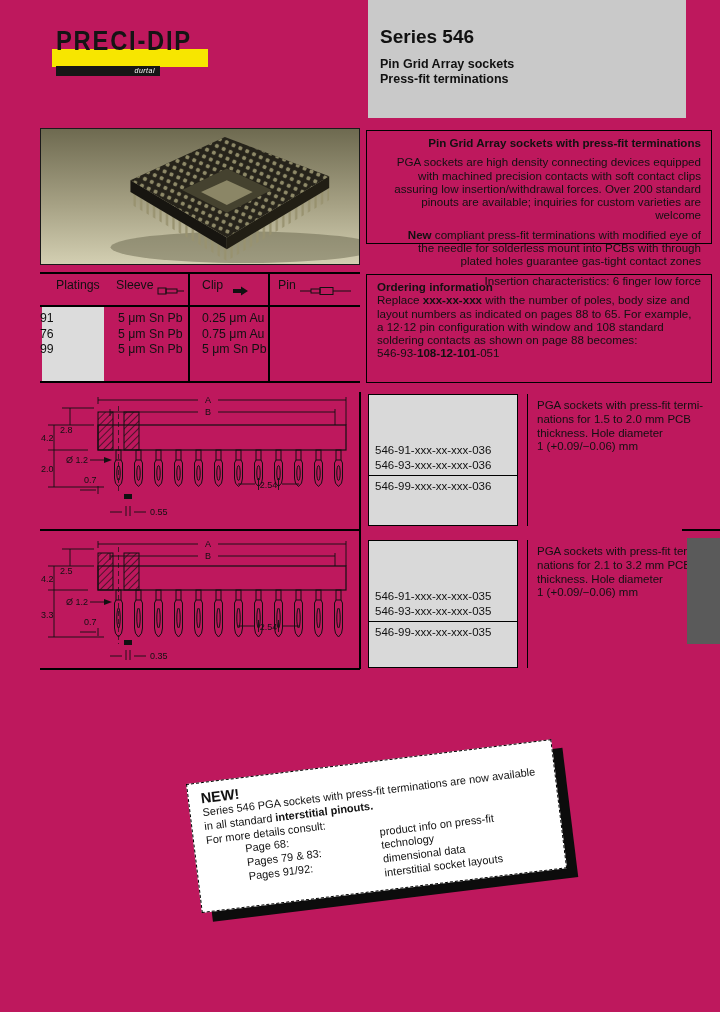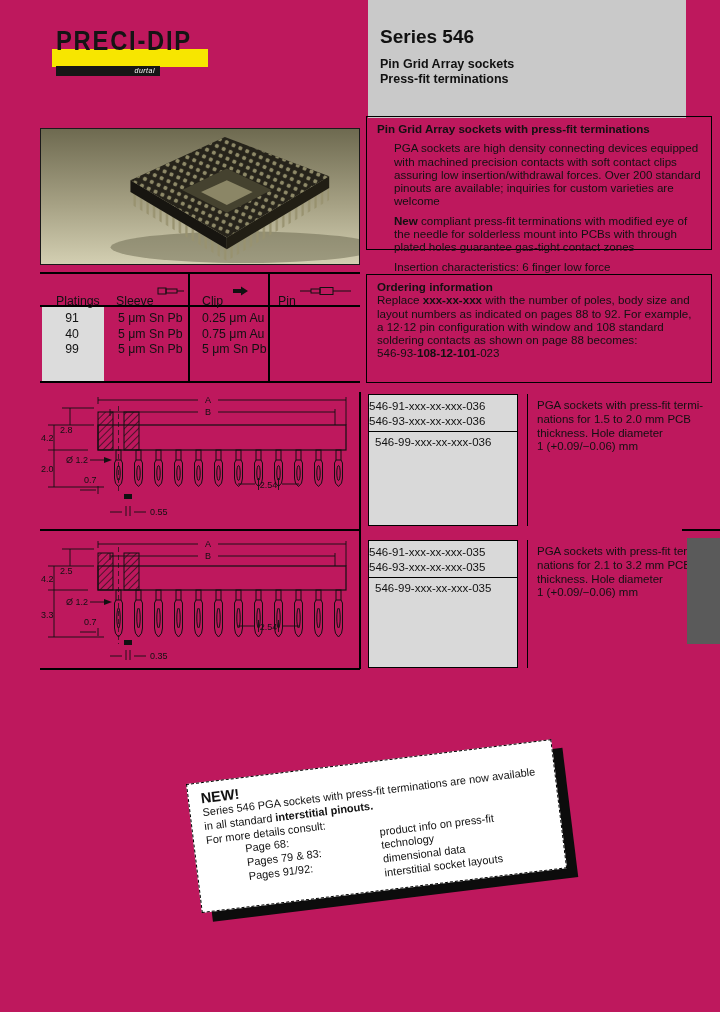--- a/index.html
+++ b/index.html
@@ -22,41 +22,41 @@
   }
   
   .header-box { position:absolute; left:368px; top:0; width:318px; height:118px; background:#c9c9c9; padding:26px 0 0 12px; }
   .series-title { font-size:19px; font-weight:bold; margin-bottom:9px; }
   .series-sub { font-size:12.5px; font-weight:bold; line-height:15px; }
   .page-num { position:absolute; left:722px; top:84px; font-size:16.5px; }
   
   .photo { position:absolute; left:40px; top:128px; width:320px; height:137px; border:1px solid #1a1a1a; }
   
   .txt-box { position:absolute; left:366px; width:346px; border:1px solid #000; padding:5px 10px; font-size:11.6px; line-height:13.3px; }
-  .intro-box { top:116px; height:134px; }
+  .intro-box { top:130px; height:114px;text-align:right; }
   .order-box { top:274px; height:109px; }
   .txt-box p { margin-top:6px;margin-left:17px; }
   .box-title { font-weight:bold; }
   
   .plat-table { position:absolute; left:40px; top:272px; width:320px; height:111px; border-top:2.5px solid #000; border-bottom:2.5px solid #000; }
   .pt-shade { position:absolute; left:2px; top:31px; width:62px; height:76px; background:#dcdcdc; }
   .pt-sep { position:absolute; left:0; top:31px; width:320px; height:1.5px; background:#000; }
   .pt-vline { position:absolute; top:0; bottom:0; width:1.5px; background:#000; }
-  .pt-h { position:absolute; top:20px; font-size:12.3px; }
+  .pt-h { position:absolute; top:4px; font-size:12.3px; }
   .pt-icon { position:absolute; top:11px; }
   .pt-col { position:absolute; top:37px; font-size:12.3px; line-height:15.5px; }
   
   .rule { position:absolute; background:#000; }
   
   .drawing { position:absolute; left:40px; width:320px; }
   .drawing text { font-size:9px; fill:#111; font-family:"Liberation Sans", sans-serif; }
   .drawing path, .drawing line, .drawing rect.o { stroke:#111; fill:none; }
   
   .part-box { position:absolute; left:368px; width:150px; background:#d9d9d9; border:1.3px solid #000; font-size:11.5px; line-height:15px; }
-  .pb-top { padding:4px 0 2px; border-bottom:1.3px solid #000; }
+  .pb-top { padding:4px 6px 2px; border-bottom:1.3px solid #000;margin-top:44px; }
   .pb-rest { padding:3px 6px; }
   .desc-cell { position:absolute; left:527px; width:186px; border-left:1.3px solid #000; padding:5px 0 0 9px; font-size:11.5px; line-height:13.8px; }
   
   .side-tab { position:absolute; left:687px; top:538px; width:33px; height:106px; background:#5a5a5a; }
   
   .banner {
     position:absolute; left:186px; top:784px; width:368px; min-height:112px;
     background:#fff; border:1.6px dashed #000; box-shadow:10px 10px 0 #0c0c0c;
     transform:rotate(-7deg); transform-origin:top left; padding:7px 12px 9px;
     font-size:11px; line-height:13.8px;
@@ -140,41 +140,41 @@
     <span class="pt-h" style="left:238px;">Pin</span>
     <svg class="pt-icon" style="left:259px;" width="54" height="12" viewBox="0 0 54 12">
       <g stroke="#111" fill="none" stroke-width="1">
         <line x1="1" y1="6" x2="12" y2="6"></line>
           <rect x="12" y="4" width="9" height="4"></rect>
           <rect x="21" y="2.5" width="13" height="7"></rect>
           <line x1="34" y1="6" x2="52" y2="6"></line>
       </g>
     </svg>
 
-    <div class="pt-col" style="left:0; width:64px; text-align:center;">
+    <div class="pt-col" style="left:0; width:64px; ">
       <div>91</div>
-      <div>40</div>
+      <div>76</div>
       <div>99</div>
     </div>
     <div class="pt-col" style="left:78px;">
       <div>5 μm Sn Pb</div>
       <div>5 μm Sn Pb</div>
       <div>5 μm Sn Pb</div>
     </div>
     <div class="pt-col" style="left:162px;">
       <div>0.25 μm Au</div>
       <div>0.75 μm Au</div>
       <div>5 μm Sn Pb</div>
     </div>
   </div>
 
   <div class="txt-box order-box">
     <div class="box-title">Ordering information</div>
-    <div><span>Replace </span><b>xxx-xx-xxx</b><span> with the number of poles, body size and layout numbers as indicated on pages 88 to 92. For example, a 12·12 pin configuration with window and 108 standard soldering contacts as shown on page 88 becomes:</span></div>
-    <div><span>546-93-</span><b>108-12-101</b><span>-023</span></div>
+    <div><span>Replace </span><b>xxx-xx-xxx</b><span> with the number of poles, body size and layout numbers as indicated on pages 88 to 65. For example, a 12·12 pin configuration with window and 108 standard soldering contacts as shown on page 88 becomes:</span></div>
+    <div><span>546-93-</span><b>108-12-101</b><span>-051</span></div>
   </div>
 
   <div class="rule" style="left:359px; top:392px; width:1.5px; height:277px;"></div>
   <div class="rule" style="left:40px; top:529px; width:320px; height:1.5px;"></div>
   <div class="rule" style="left:682px; top:529px; width:38px; height:1.5px;"></div>
   <div class="rule" style="left:40px; top:668px; width:320px; height:1.5px;"></div>
 
   <svg class="drawing" style="top:392px;" width="320" height="136" viewBox="0 0 320 136">
     <defs>
       <pattern id="hatch1" width="5" height="5" patternUnits="userSpaceOnUse" patternTransform="rotate(45)">

